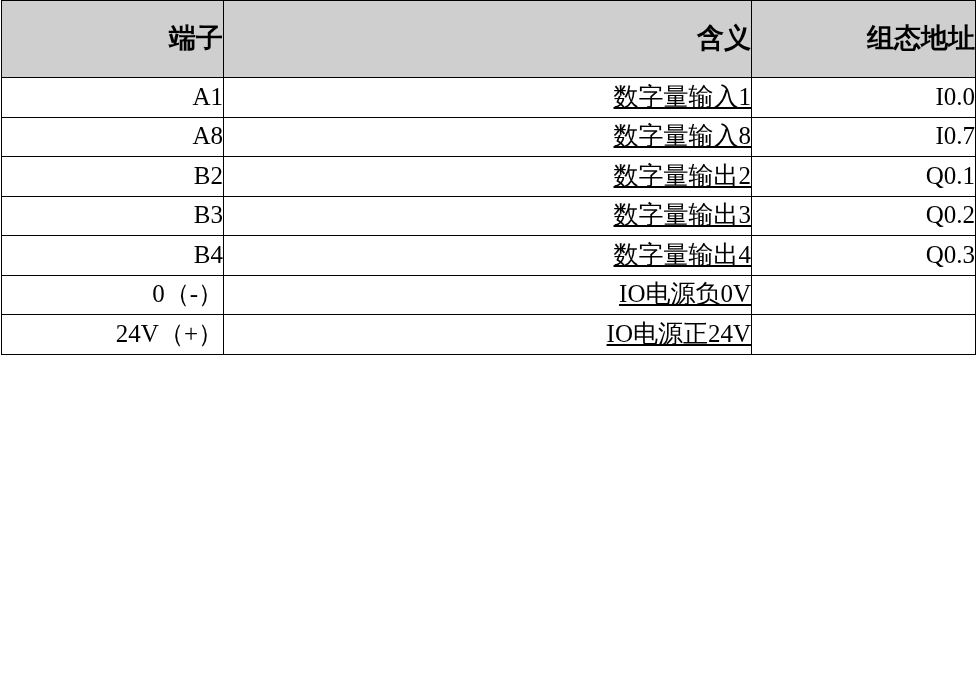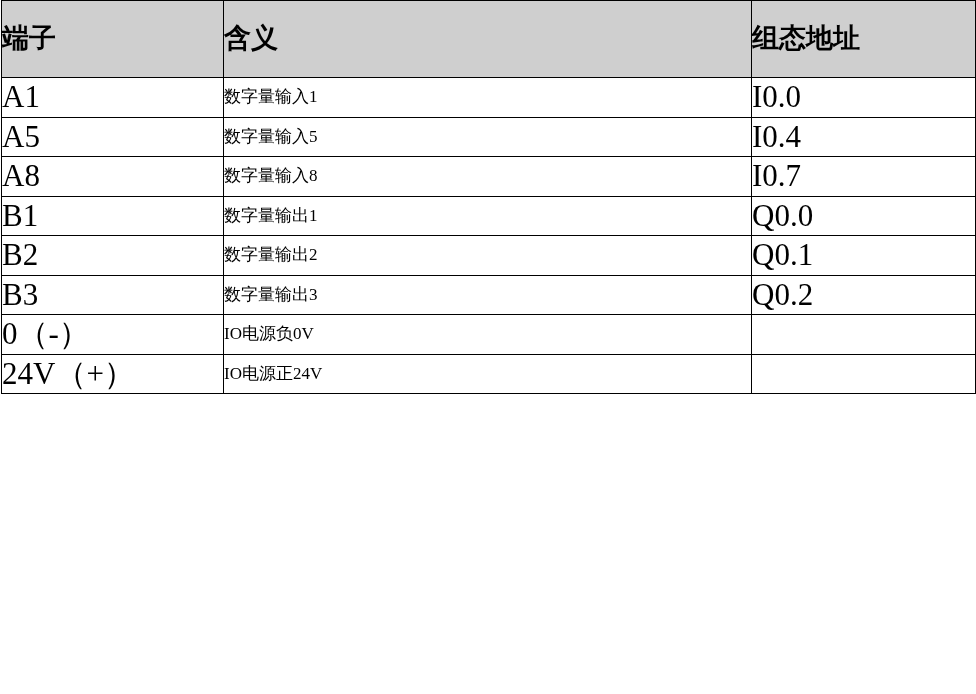--- a/index.html
+++ b/index.html
@@ -24,43 +24,44 @@
     margin: 0 1px;
     table-layout: fixed;
   }
   table.io-table col.c-term { width: 222px; }
   table.io-table col.c-mean { width: 528px; }
   table.io-table col.c-addr { width: 224px; }
 
   table.io-table th,
   table.io-table td {
     border: 1px solid #000000;
-    text-align: left;
+    text-align: right;
     vertical-align: middle;
     padding: 0;
     font-size: 25px;
     line-height: 1.15;
   }
   table.io-table thead th {
     background: #cfcfcf;
     font-weight: bold;
     height: 76px;
     font-size: 27px;
   }
   table.io-table tbody td {
     height: 38.5px;
     background: #ffffff;
     font-weight: normal;
   }
   table.io-table tbody td.term,
   table.io-table tbody td.addr {
-    font-size: 31px;
+    font-size: 25px;
   }
   table.io-table tbody td.mean {
-    font-size: 17px;
+    font-size: 25px;
+    text-decoration: underline;
   }
 </style>
 </head>
 <body>
 
 <div class="table-wrap">
   <table class="io-table">
     <colgroup>
       <col class="c-term">
       <col class="c-mean">
@@ -73,43 +74,38 @@
         <th>组态地址</th>
       </tr>
     </thead>
     <tbody>
       <tr>
         <td class="term">A1</td>
         <td class="mean">数字量输入1</td>
         <td class="addr">I0.0</td>
       </tr>
       <tr>
-        <td class="term">A5</td>
-        <td class="mean">数字量输入5</td>
-        <td class="addr">I0.4</td>
-      </tr>
-      <tr>
         <td class="term">A8</td>
         <td class="mean">数字量输入8</td>
         <td class="addr">I0.7</td>
-      </tr>
-      <tr>
-        <td class="term">B1</td>
-        <td class="mean">数字量输出1</td>
-        <td class="addr">Q0.0</td>
       </tr>
       <tr>
         <td class="term">B2</td>
         <td class="mean">数字量输出2</td>
         <td class="addr">Q0.1</td>
       </tr>
       <tr>
         <td class="term">B3</td>
         <td class="mean">数字量输出3</td>
         <td class="addr">Q0.2</td>
+      </tr>
+      <tr>
+        <td class="term">B4</td>
+        <td class="mean">数字量输出4</td>
+        <td class="addr">Q0.3</td>
       </tr>
       <tr>
         <td class="term">0（-）</td>
         <td class="mean">IO电源负0V</td>
         <td class="addr"></td>
       </tr>
       <tr>
         <td class="term">24V（+）</td>
         <td class="mean">IO电源正24V</td>
         <td class="addr"></td>

